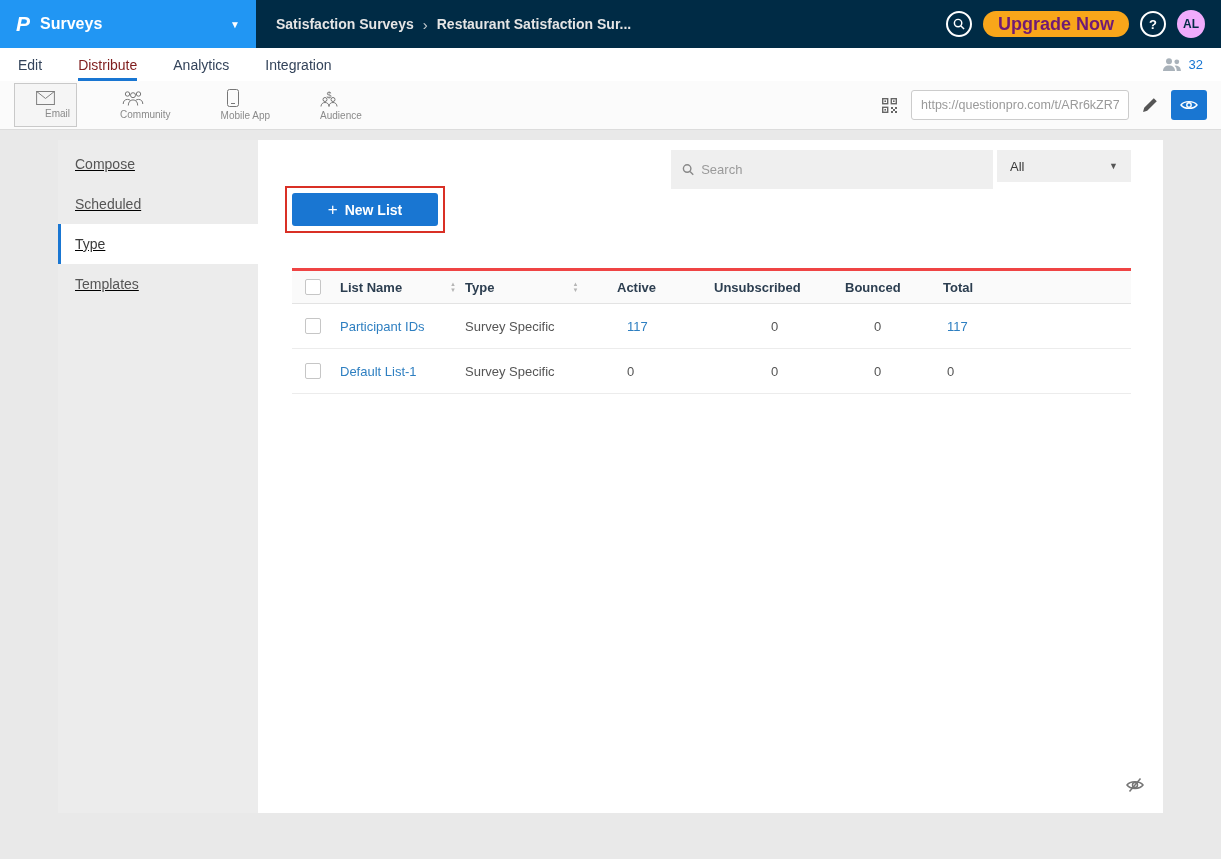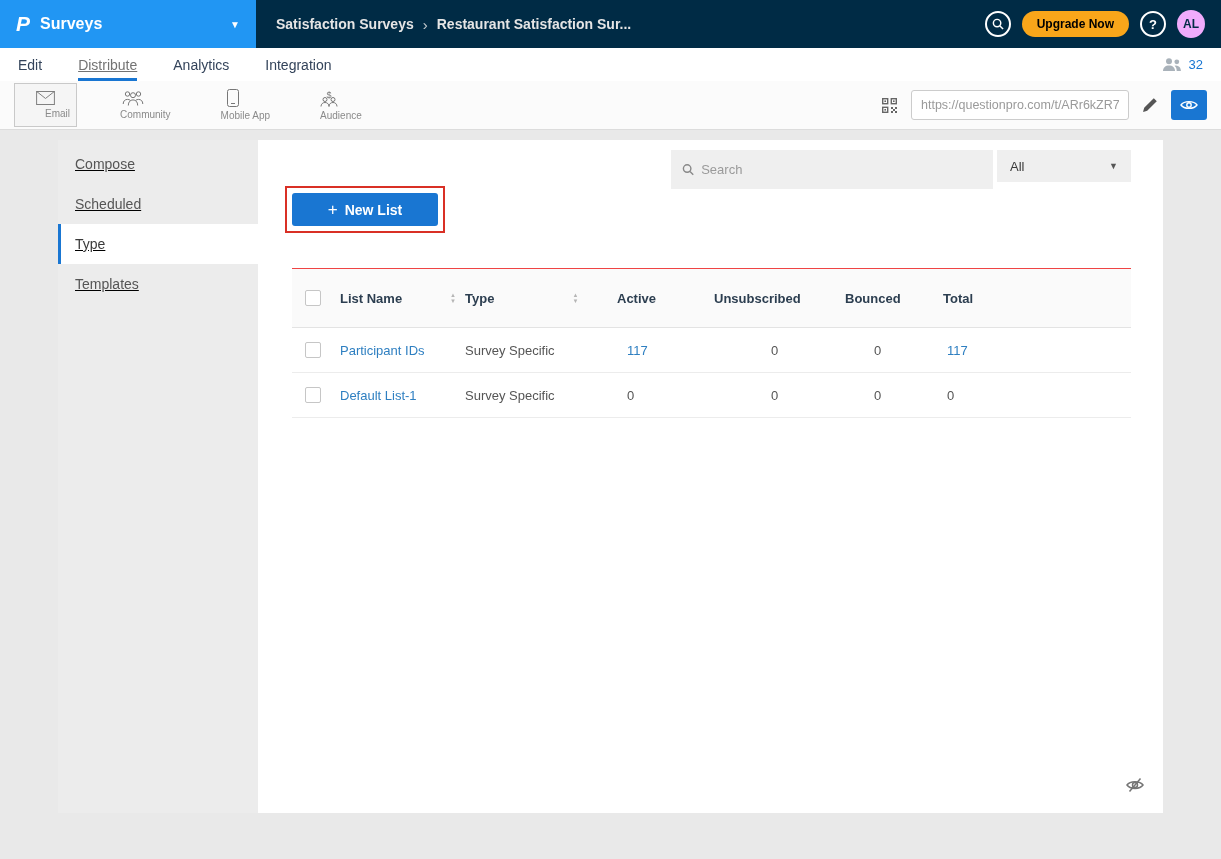--- a/index.html
+++ b/index.html
@@ -10,27 +10,27 @@
   
   .topbar { height:48px; background:#002b45; display:flex; align-items:center; }
   .brand { width:256px; height:48px; background:#2196f3; color:#fff; display:flex; align-items:center; padding:0 16px; gap:10px; cursor:pointer; }
   .brand-logo { font-size:21px; font-weight:700; font-style:italic; }
   .brand-title { font-size:16px; font-weight:600; flex:1; }
   .brand-caret { font-size:10px; }
   .breadcrumb { color:#e5e5e5; font-size:14px; font-weight:600; margin-left:20px; display:flex; align-items:center; gap:9px; flex:1; white-space:nowrap; }
   .crumb-sep { font-size:15px; opacity:.85; font-weight:400; }
   .topbar-right { display:flex; align-items:center; gap:11px; padding-right:16px; }
   .circle-btn { width:26px; height:26px; border:2px solid #fff; border-radius:50%; color:#fff; display:flex; align-items:center; justify-content:center; font-size:13px; font-weight:700; cursor:pointer; background:transparent; }
-  .upgrade-btn { background:#f9a61a; color:#000000; font-size:12px; font-weight:600; border:none; border-radius:13px; padding:0 15px; height:26px; cursor:pointer; }
+  .upgrade-btn { background:#f9a61a; color:#701a75; font-size:18px; font-weight:600; border:none; border-radius:13px; padding:0 15px; height:26px; cursor:pointer; }
   .avatar { width:28px; height:28px; background:#f0abfc; border-radius:50%; color:#002b45; font-size:12px; font-weight:700; display:flex; align-items:center; justify-content:center; cursor:pointer; }
 
   
   .tabbar { height:33px; background:#fff; display:flex; align-items:stretch; padding:0 18px; }
   .tab { font-size:14px; color:#33435a; display:flex; align-items:center; margin-right:36px; border-bottom:3px solid transparent; padding-top:3px; cursor:pointer; font-weight:500; }
-  .tab.active { color:#737373; border-bottom-color:#1976d2;text-decoration:underline; }
+  .tab.active { color:#7f1d1d; border-bottom-color:#1976d2; }
   .tabbar-right { margin-left:auto; display:flex; align-items:center; gap:7px; }
   .collab-count { color:#1976d2; font-size:13px; }
 
   
   .toolbar { height:49px; background:#fbfbfb; border-bottom:1px solid #dcdcdc; display:flex; align-items:center; padding:0 14px; }
   .channel { min-width:46px; height:44px; display:flex; flex-direction:column; align-items:center; justify-content:center; gap:3px; padding:2px 6px; margin-right:12px; cursor:pointer; border:1px solid transparent; }
   .channel.active { border-color:#c9c9c9; background:#f5f5f5; }
   .channel-label { font-size:10px; color:#8a8a8a; white-space:nowrap;margin-left:24px; }
   .toolbar-right { margin-left:auto; display:flex; align-items:center; gap:12px; }
   .url-box { width:218px; height:30px; background:#fff; border:1px solid #ccc; border-radius:3px; display:flex; align-items:center; padding:0 9px; }
@@ -51,21 +51,21 @@
   .search-input::placeholder { color:#9a9a9a; }
   .filter-box { width:134px; height:32px; background:#efefef; display:flex; align-items:center; padding:0 13px; font-size:13px; color:#3a3a3a; cursor:pointer; }
   .filter-caret { margin-left:auto; font-size:9px; color:#555; }
 
   .newlist-annot { display:inline-block; border:2px solid #d93025; padding:5px; margin-top:-3px; margin-left:-7px; }
   .newlist-btn { width:146px; height:33px; background:#1976d2; color:#fff; border:none; border-radius:3px; font-size:14px; font-weight:600; cursor:pointer; display:flex; align-items:center; justify-content:center; gap:7px; font-family:"Liberation Sans",sans-serif; }
   .plus { font-size:17px; font-weight:400; line-height:1; }
 
   .lists-table { margin-top:35px; }
   .tgrid { display:grid; grid-template-columns:48px 125px 152px 97px 131px 98px 188px; align-items:center; }
-  .thead { height:60px; background:#fafafa; border-top:1px solid #ef4444; border-bottom:1px solid #e3e3e3; font-size:13px; font-weight:700; color:#2c3e50; }
+  .thead { height:36px; background:#fafafa; border-top:3px solid #ef4444; border-bottom:1px solid #e3e3e3; font-size:13px; font-weight:700; color:#2c3e50; }
   .trow { height:45px; border-bottom:1px solid #ececec; font-size:13px; color:#555; }
   .cb { width:16px; height:16px; border:1px solid #c6c6c6; border-radius:2px; background:#fff; margin-left:13px; cursor:pointer; }
   .hcell { display:flex; align-items:center; }
   .hcell-name { justify-content:space-between; padding-right:9px; }
   .hcell-type .sort { margin-left:78px; }
   .sort { display:flex; flex-direction:column; line-height:5px; font-size:6px; color:#b5b5b5; cursor:pointer; gap:1px; }
   .link { color:#2e7fc1; cursor:pointer; text-decoration:none; }
   .cell-active { padding-left:10px; }
   .cell-unsub { padding-left:57px; }
   .cell-bounced { padding-left:29px; }

